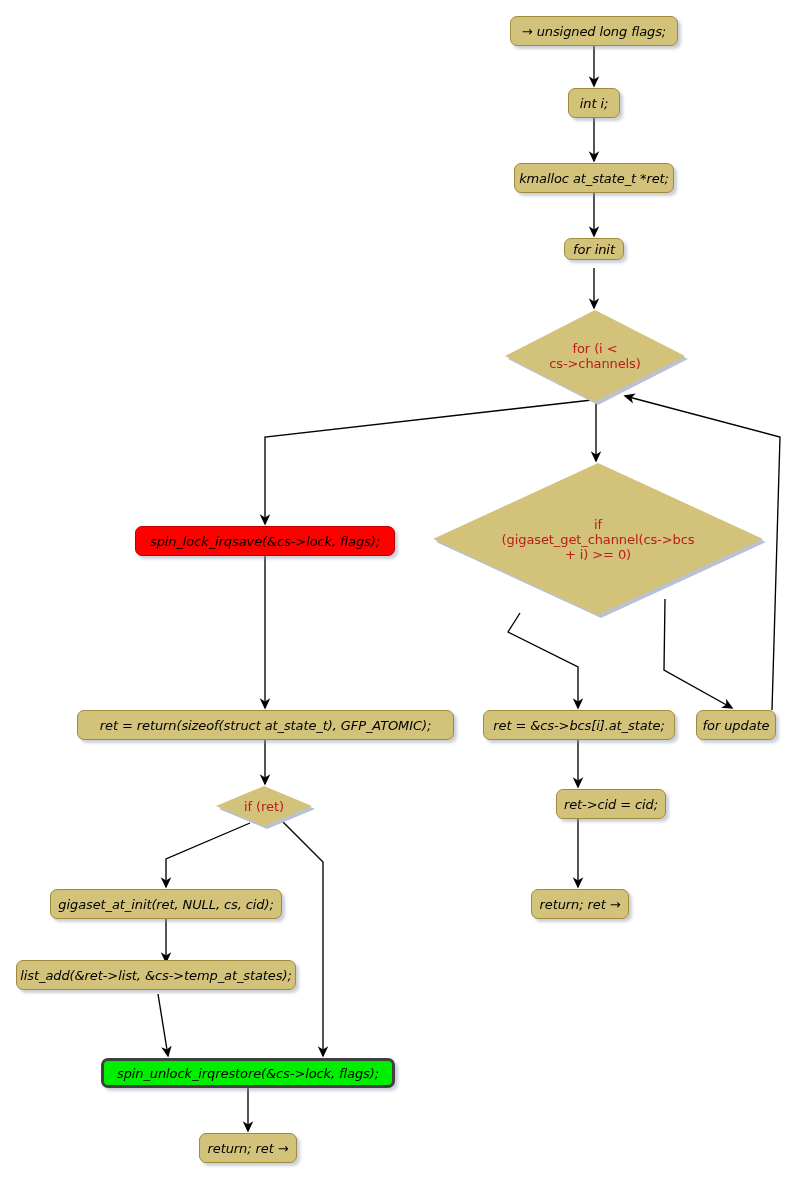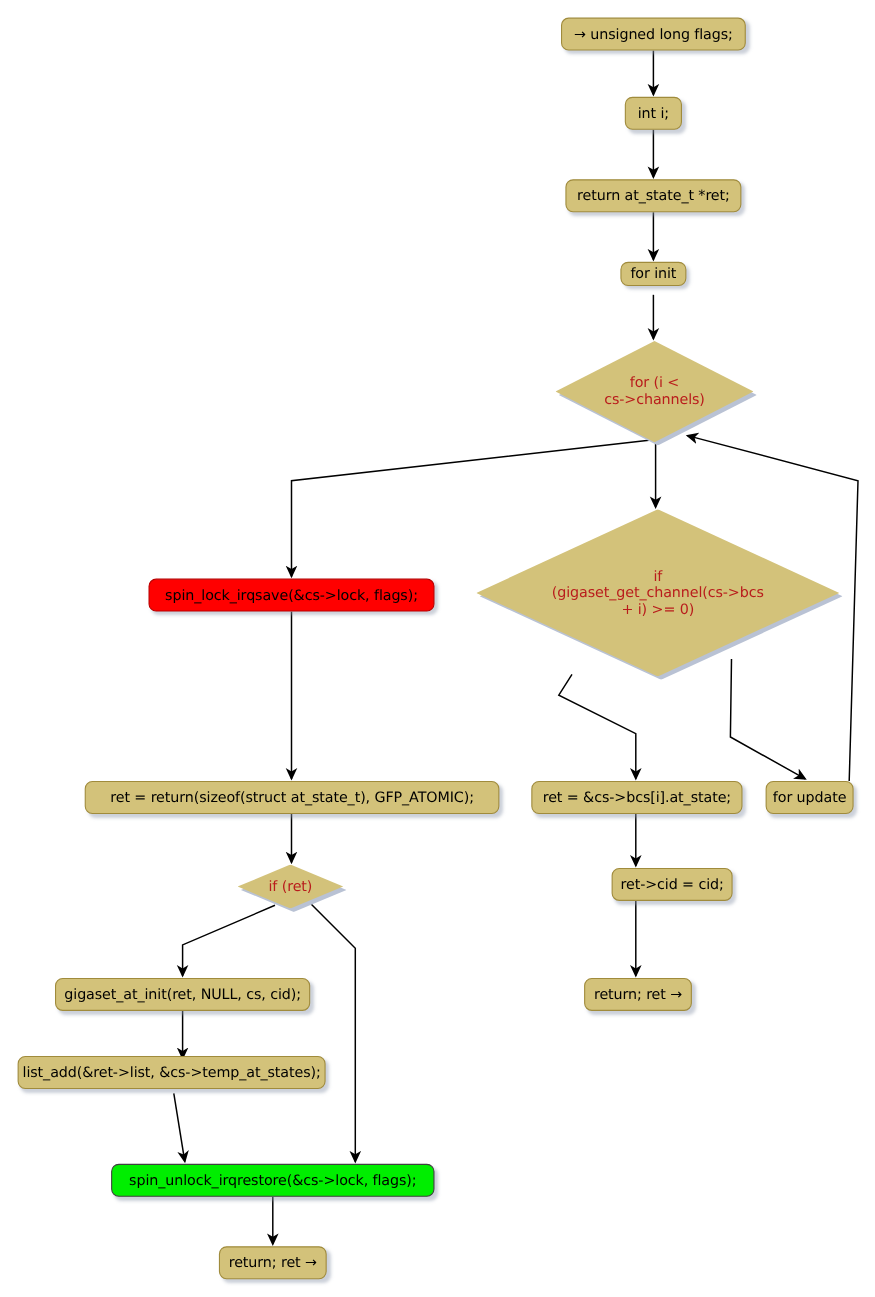--- a/index.html
+++ b/index.html
@@ -36,28 +36,29 @@
     font-size: 13px;
     line-height: 15px;
     letter-spacing: -0.1px;
   }
   .rect {
     border: 1px solid #a08b3c;
     border-radius: 7px;
     background: #d3c27a;
     box-shadow: 3px 3px 3px rgba(140,150,170,0.45);
     padding: 0 9px;
+    font-style: italic;
   }
   .rect.red {
     background: #ff0000;
     border: 1px solid #bb0000;
   }
   .rect.green {
     background: #00ee00;
-    border: 1px solid #404040;
+    border: 3px solid #404040;
   }
   .diamond-wrap {
     position: absolute;
   }
   .diamond-shadow {
     position: absolute;
     left: 3px;
     top: 3px;
     width: 100%;
     height: 100%;
@@ -117,21 +118,21 @@
         <polyline points="166,919 166,962" marker-end="url(#arrowhead)"></polyline>
         <polyline points="158,994 168,1056" marker-end="url(#arrowhead)"></polyline>
         <polyline points="248,1088 248,1131" marker-end="url(#arrowhead)"></polyline>
         <polyline points="578,740 578,787" marker-end="url(#arrowhead)"></polyline>
         <polyline points="578,819 578,887" marker-end="url(#arrowhead)"></polyline>
       </g>
   </svg>
   <div id="node-layer">
       <div class="node rect" style="left: 510px; top: 16px; width: 168px; height: 30px;">→ unsigned long flags;</div>
       <div class="node rect" style="left: 568px; top: 88px; width: 52px; height: 30px;">int i;</div>
-      <div class="node rect" style="left: 514px; top: 163px; width: 160px; height: 30px;">return at_state_t *ret;</div>
+      <div class="node rect" style="left: 514px; top: 163px; width: 160px; height: 30px;">kmalloc at_state_t *ret;</div>
       <div class="node rect" style="left: 564px; top: 238px; width: 60px; height: 22px;">for init</div>
       <div class="diamond-wrap" style="left: 505px; top: 310px; width: 180px; height: 92px;">
         <div class="diamond-shadow"></div>
         <div class="diamond-body"></div>
         <div class="diamond-label">for (i &lt;
 cs-&gt;channels)</div>
       </div>
       <div class="node rect red" style="left: 135px; top: 526px; width: 260px; height: 30px;">spin_lock_irqsave(&amp;cs-&gt;lock, flags);</div>
       <div class="diamond-wrap" style="left: 433px; top: 463px; width: 330px; height: 152px;">
         <div class="diamond-shadow"></div>

